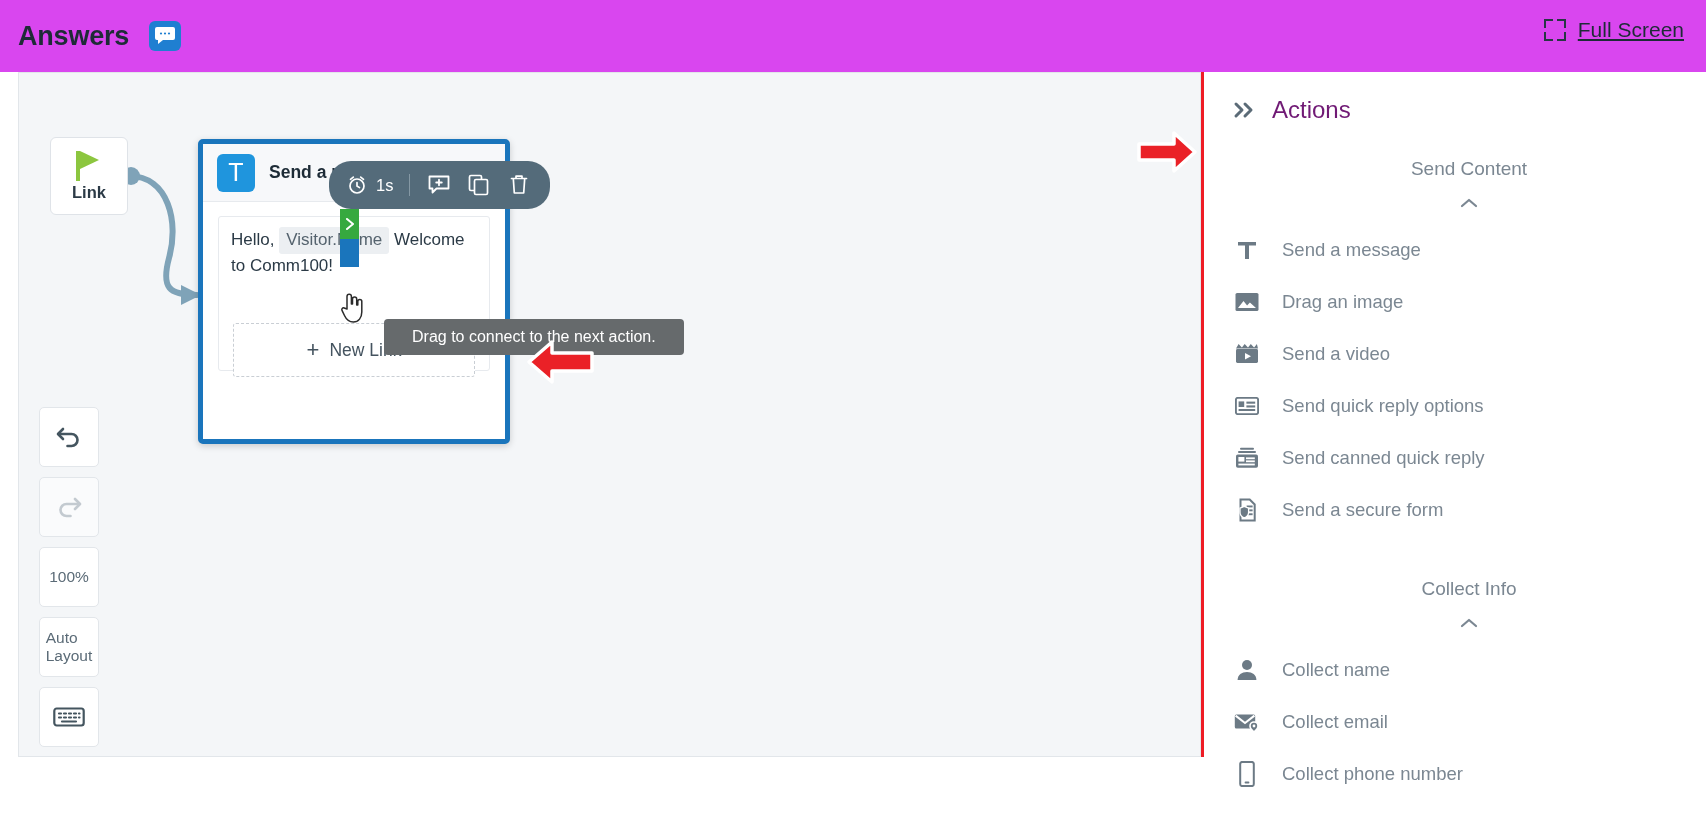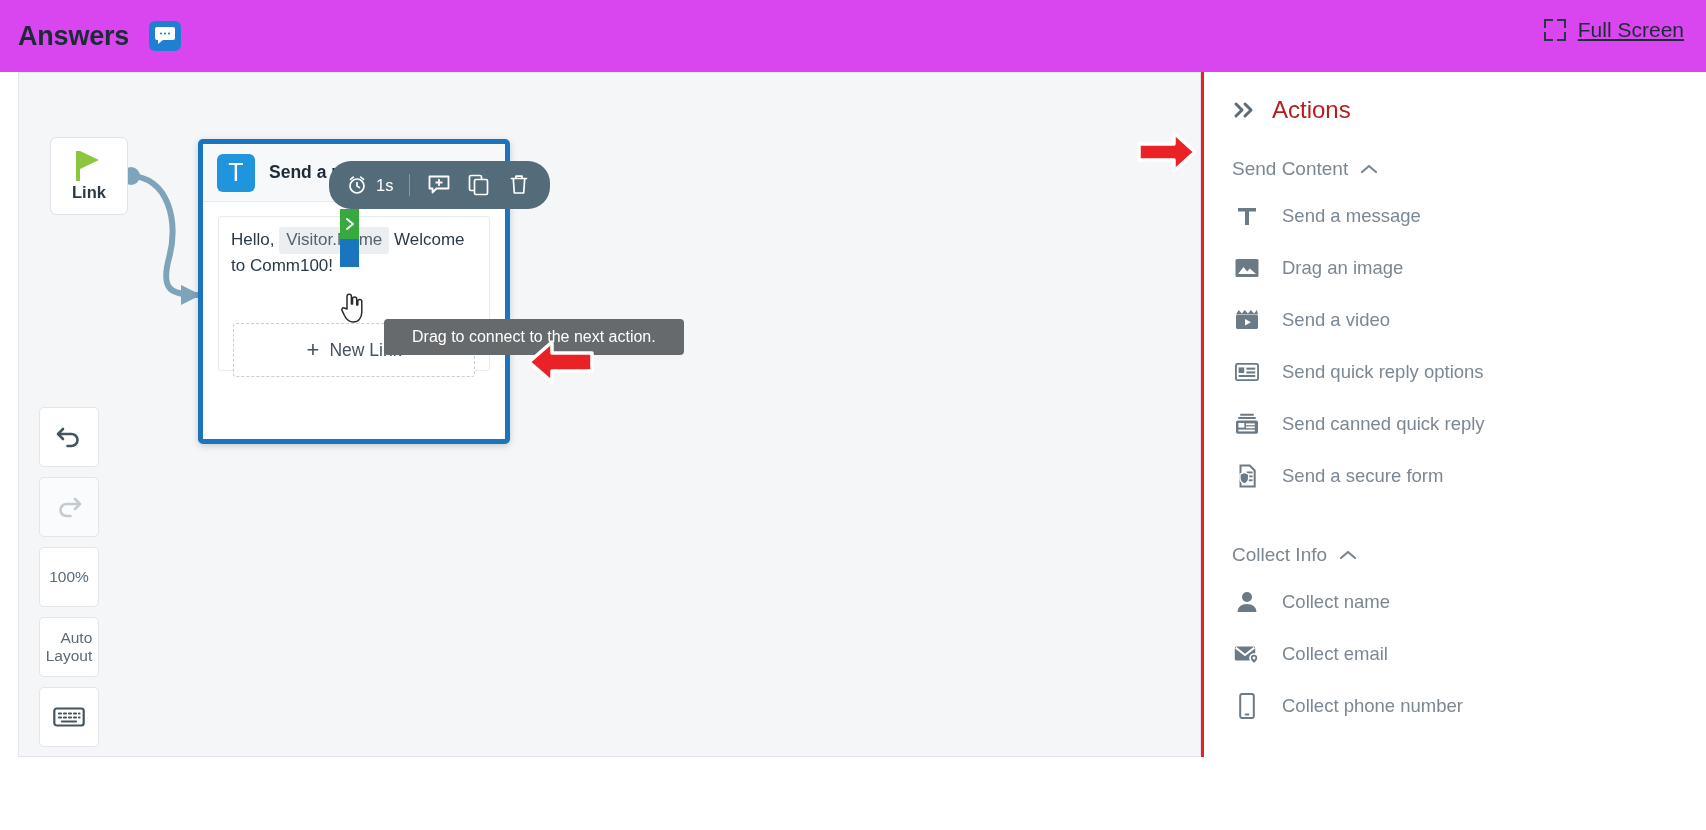--- a/index.html
+++ b/index.html
@@ -123,35 +123,35 @@
   
   .red-arrow { position:absolute; z-index:25; }
   .red-arrow.a1 { left:1136px; top:128px; }
   .red-arrow.a2 { left:507px; top:263px; }
 
   
   .left-tools { position:absolute; left:20px; top:334px; display:flex; flex-direction:column; gap:10px; }
   .tool-btn {
     width:60px; height:60px; background:#fff; border:1px solid #e2e6ea; border-radius:5px;
     display:flex; align-items:center; justify-content:center; cursor:pointer;
-    font-size:15.5px; color:#5b6b77; text-align:right; line-height:1.15;
+    font-size:15.5px; color:#5b6b77; text-align:left; line-height:1.15;
   }
   .tool-btn.disabled { background:#fafbfc; color:#c3cad0; cursor:default; }
 
   
   .actions-panel {
     position:absolute; left:1201px; top:72px; width:505px; height:685px;
     background:#fff; border-left:3px solid #ee1c25;
   }
   .panel-head { display:flex; align-items:center; gap:14px; padding:24px 0 0 28px; }
   .chev-double { display:flex; color:#5b6b77; }
-  .panel-title { font-size:24px; color:#b91c1c; }
+  .panel-title { font-size:24px; color:#701a75; }
   .group-head {
     display:flex; align-items:center; gap:12px; padding:34px 0 0 28px;
-    font-size:19px; color:#7b8792; cursor:pointer;
+    font-size:19px; color:#7b8792; cursor:pointer;flex-direction:column;
   }
   .group-head.second { padding-top:42px; }
   .action-item {
     display:flex; align-items:center; gap:22px; padding:0 0 0 30px;
     height:52px; color:#7b8792; font-size:18.5px; cursor:pointer;
   }
   .action-item .ai-icon { width:26px; height:26px; display:flex; align-items:center; justify-content:center; color:#6c7a85; }
   .first-item { margin-top:10px; }
 </style>
 </head>

